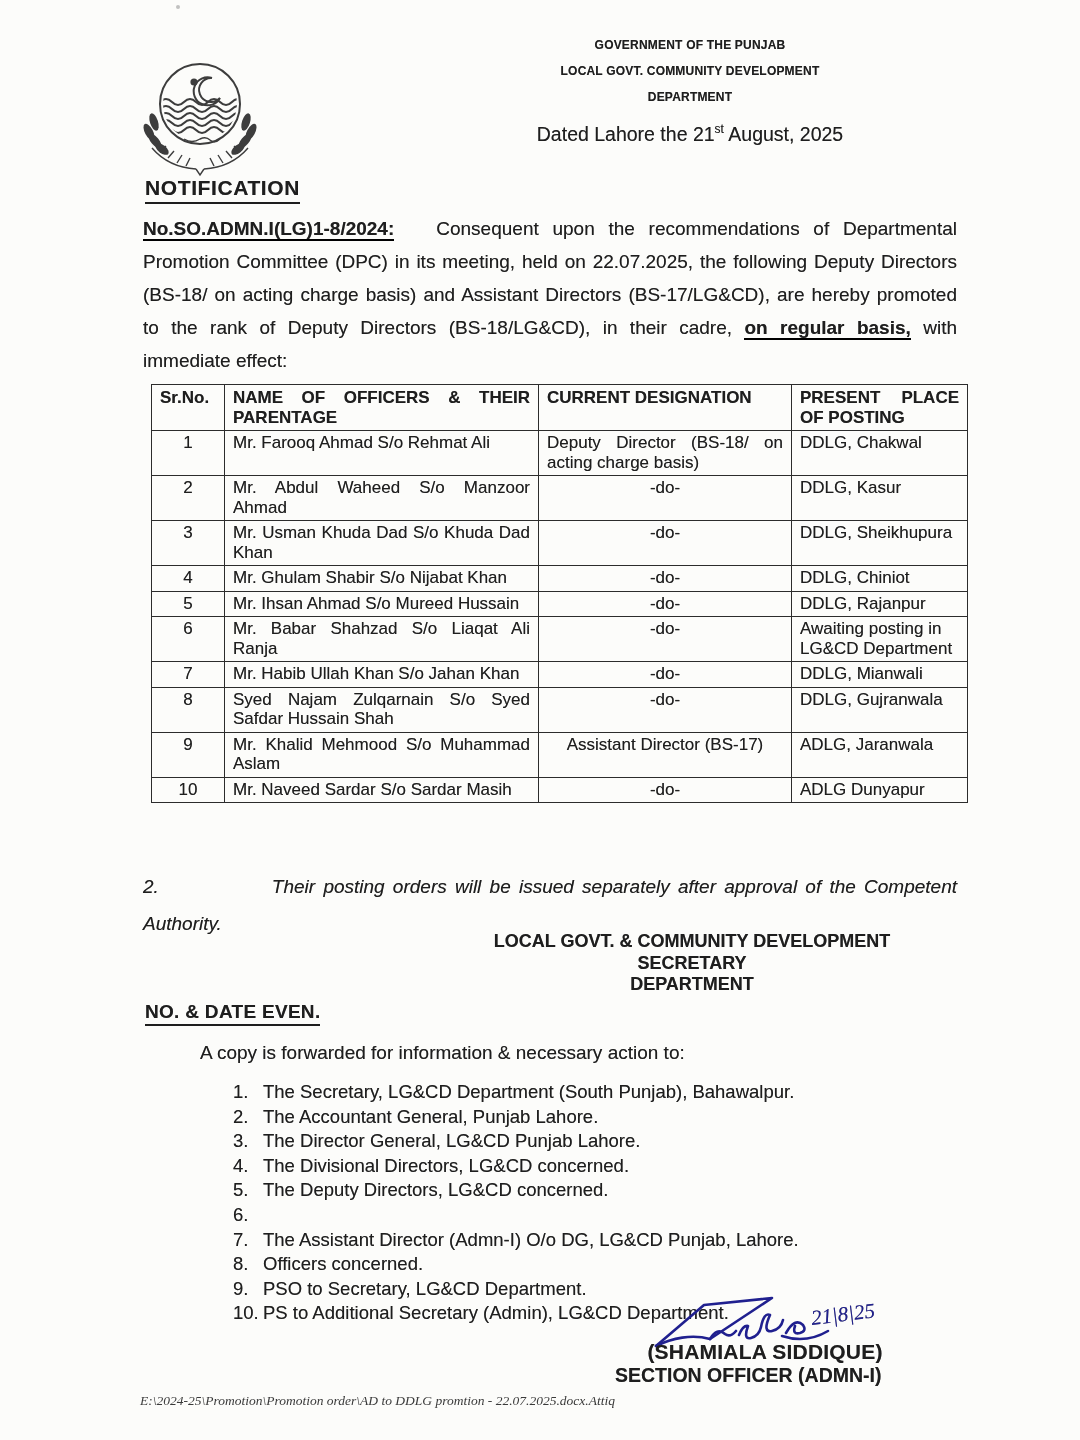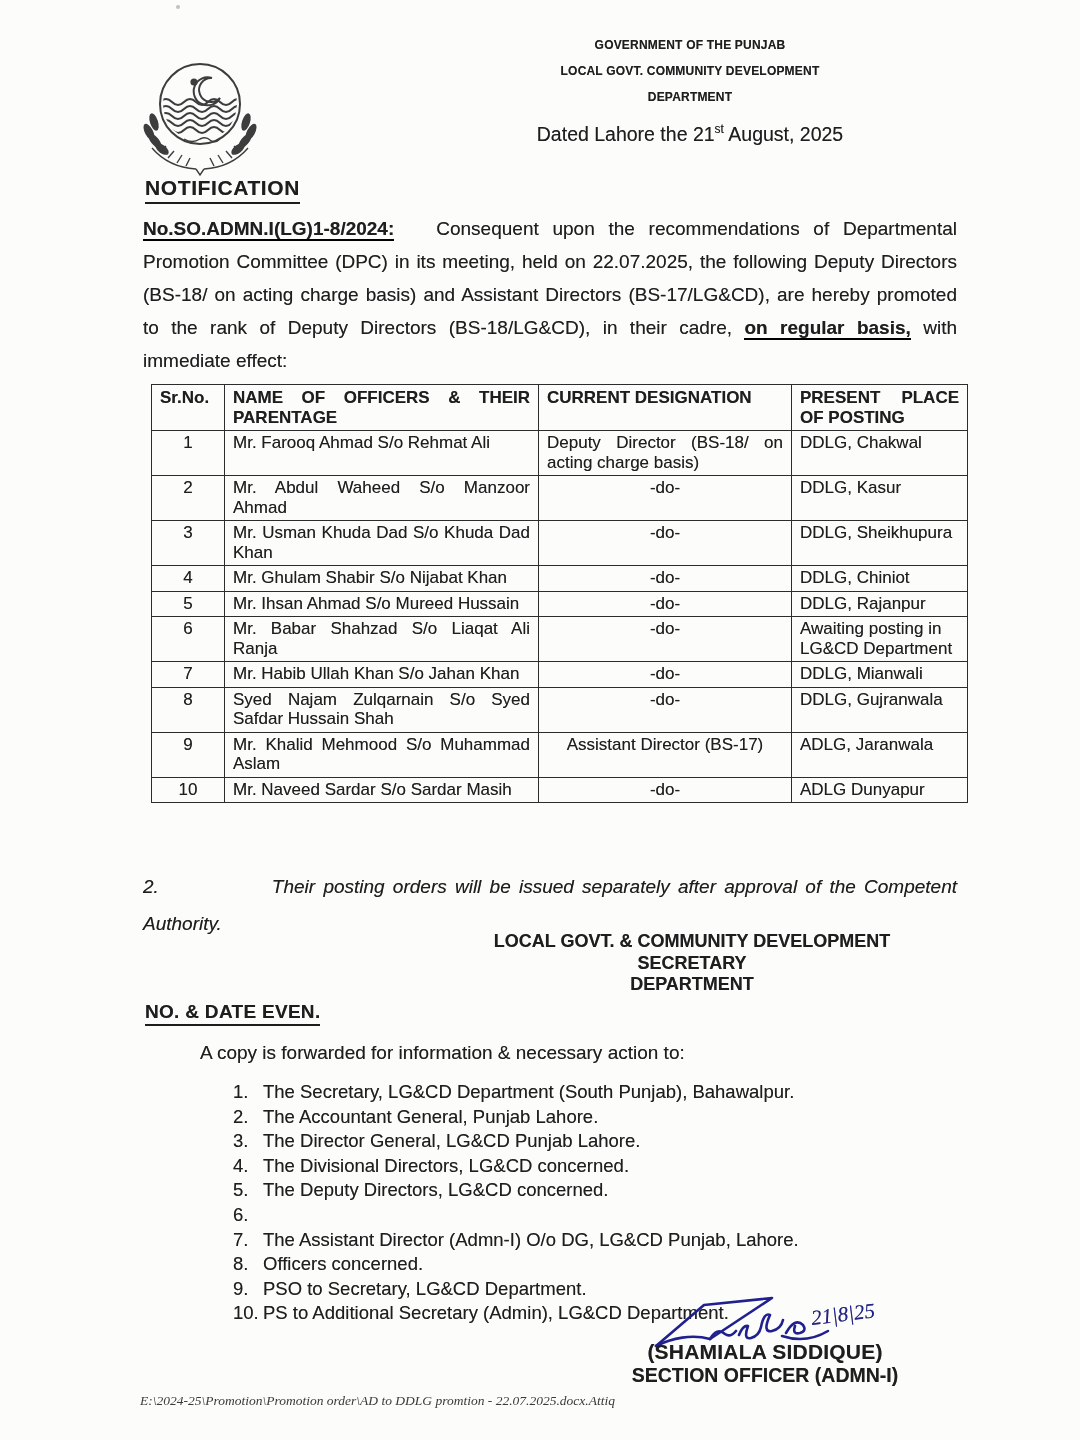--- a/index.html
+++ b/index.html
@@ -62,21 +62,21 @@
 
   
   .cc-list { left:233px; top:1080px; width:640px; font-size:18.5px; }
   .cc-item { display:flex; line-height:24.6px; }
   .cc-num { width:30px; flex:0 0 30px; }
 
   
   .sig-svg { left:652px; top:1294px; width:236px; height:64px; }
   .sig-name { left:630px; top:1340px; width:270px; text-align:center;
     font-weight:bold; font-size:21px; letter-spacing:0.2px; }
-  .sig-title { left:615px; top:1364px; width:300px; text-align:center;
+  .sig-title { left:615px; top:1364px; width:300px; text-align:left;
     font-weight:bold; font-size:19.5px; }
 
   
   .footer-path { left:140px; top:1393px; font-family:"Liberation Serif", serif;
     font-style:italic; font-size:13.5px; color:#3a3a3a; text-shadow:none; }
 
   .speck { left:176px; top:5px; width:4px; height:4px; background:#9a9a9a;
     border-radius:50%; opacity:.6; }
 </style>
 </head>

